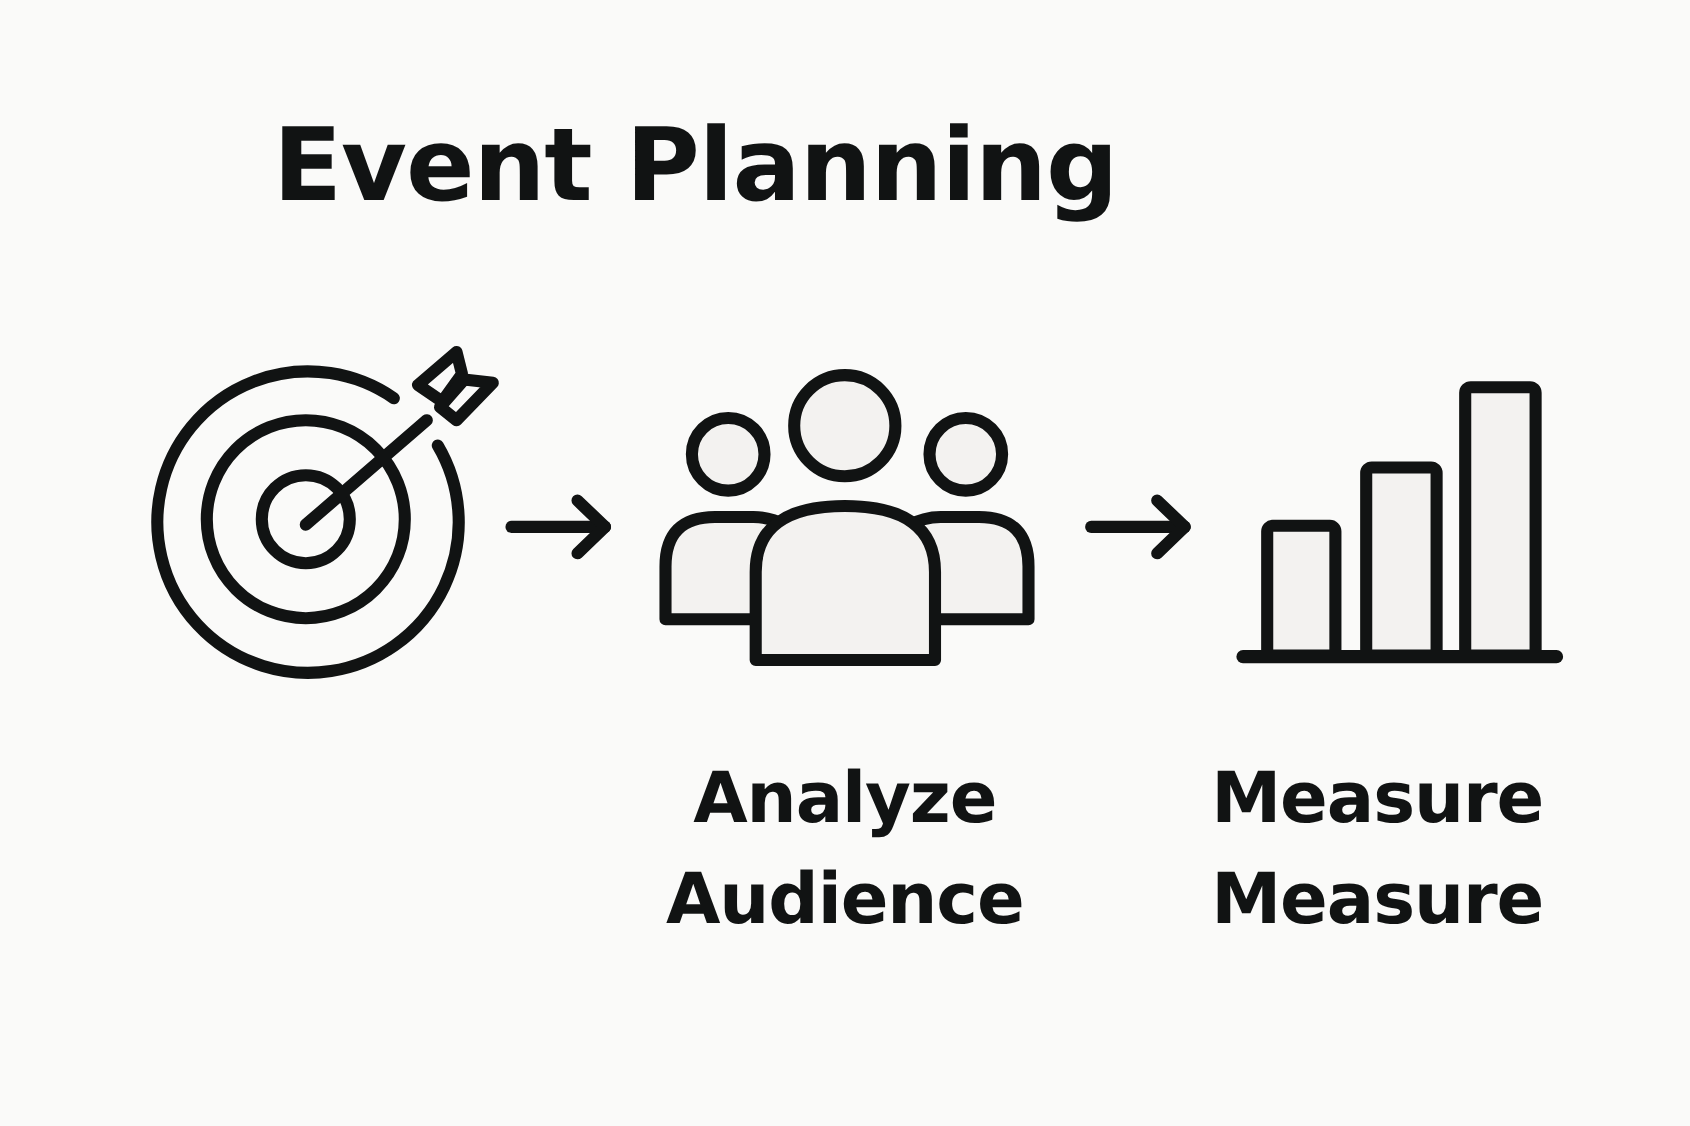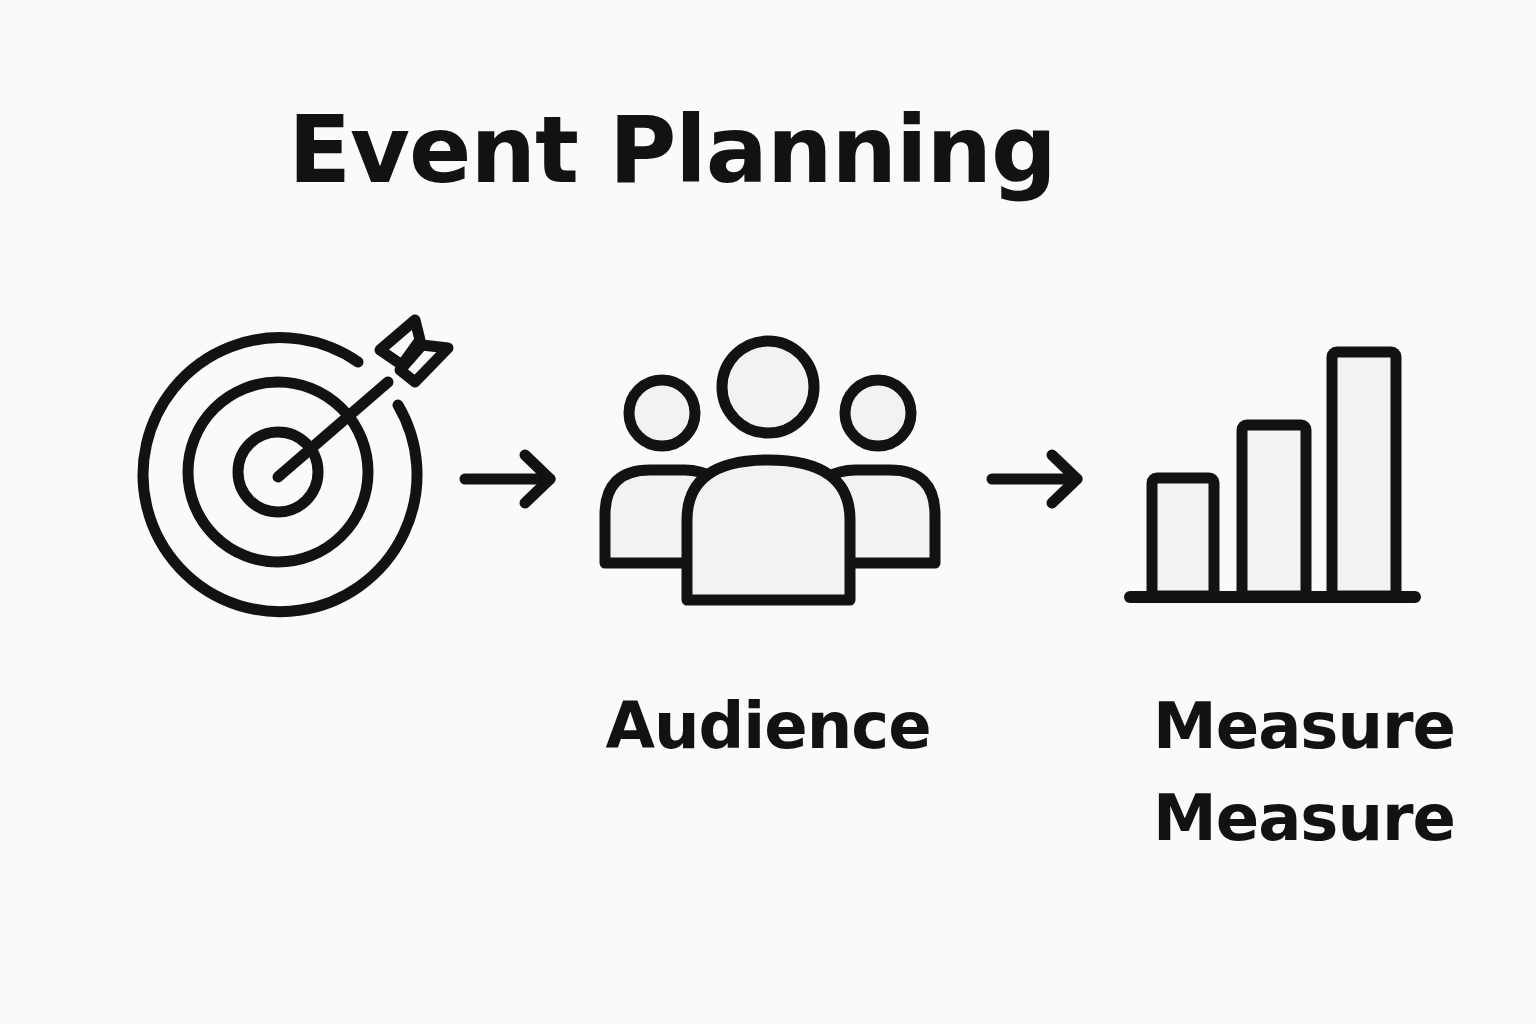--- a/index.html
+++ b/index.html
@@ -6,21 +6,21 @@
     body {
       width: 1536px; height: 1024px; overflow: hidden;
       background: #fafaf9;
       font-family: "DejaVu Sans", "Liberation Sans", sans-serif;
       color: #111313;
       position: relative;
     }
     .title {
       position: absolute; left: 0; top: 100px; width: 1264px;
       text-align: center; font-size: 92px; font-weight: bold;
-      letter-spacing: -1px; line-height: 1.1; padding-left: 40px;
+      letter-spacing: -1px; line-height: 1.1;
     }
     .icon { position: absolute; }
     .label {
       position: absolute; text-align: center; font-size: 64px; font-weight: bold;
       line-height: 92px; letter-spacing: -1px;
     }
     svg { display: block; overflow: visible; }
   </style>
 </head>
 <body>
@@ -80,18 +80,19 @@
       <rect x="132" y="85" width="64" height="171" rx="5"></rect>
       <rect x="222" y="12" width="64" height="244" rx="5"></rect>
     </g>
     <line x1="20" y1="257" x2="305" y2="257" stroke="#111313" stroke-width="12" stroke-linecap="round"></line>
   </svg>
 </div>
 
 <div class="label" style="left:90px; top:680px; width:400px;">
 </div>
 <div class="label" style="left:568px; top:680px; width:400px;">
+  <div>Analyze</div>
   <div>Audience</div>
 </div>
-<div class="label" style="left:1104px; top:680px; width:400px;">
+<div class="label" style="left:1052px; top:680px; width:400px;">
   <div>Measure</div>
   <div>Measure</div>
 </div>
 
 </body></html>

